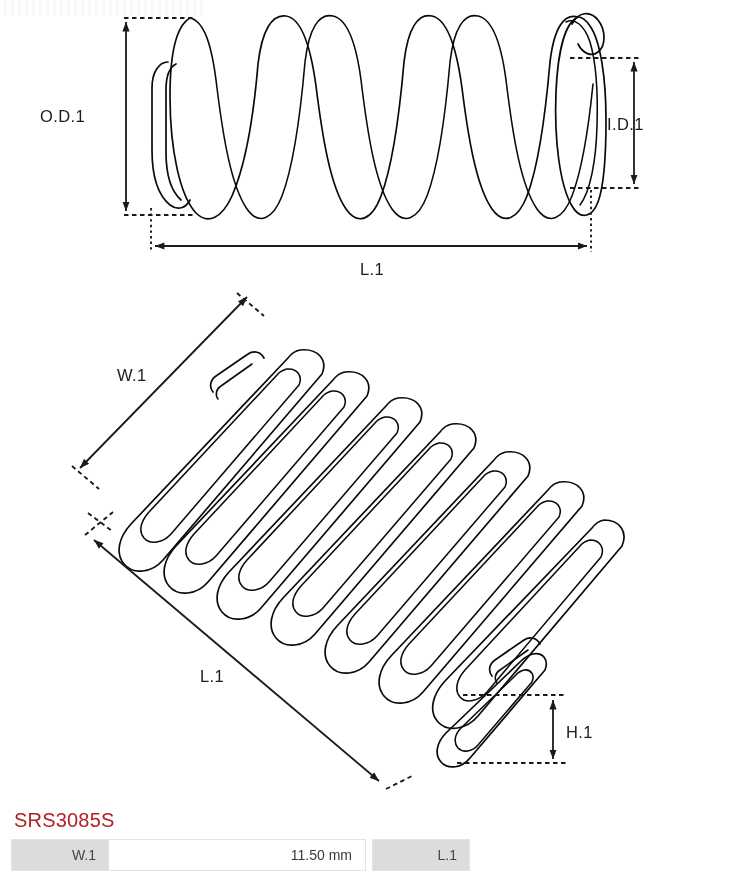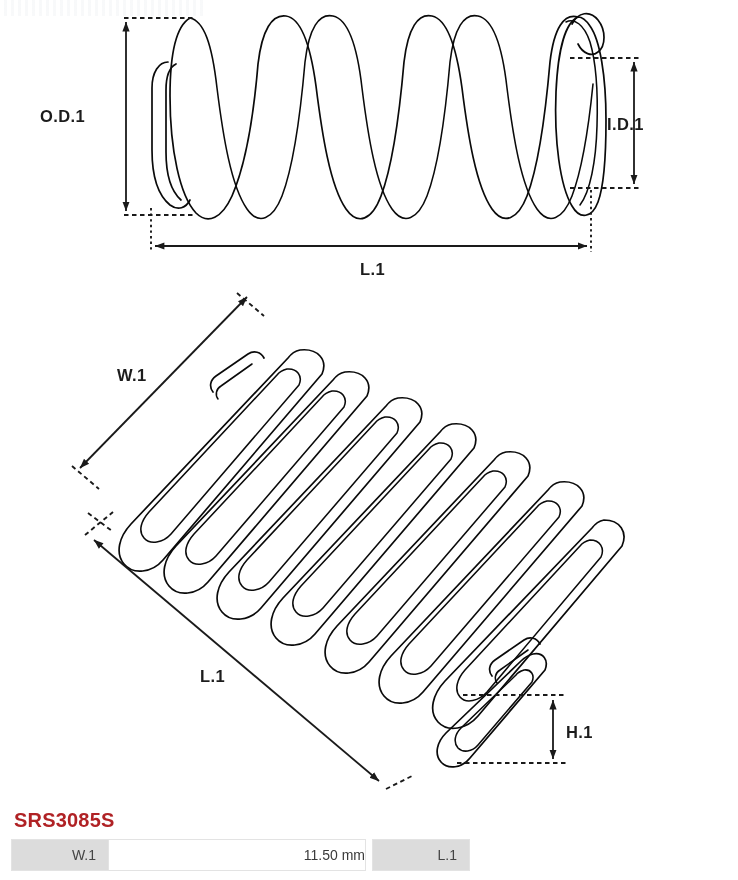--- a/index.html
+++ b/index.html
@@ -13,21 +13,20 @@
     position: relative;
     font-family: "Liberation Sans", sans-serif;
     overflow: hidden;
   }
   #drawing-area {
     position: absolute;
     left: 0;
     top: 0;
     width: 738px;
     height: 800px;
-    font-weight: bold;
   }
   #drawing-svg {
     display: block;
     width: 738px;
     height: 800px;
   }
   .wire {
     fill: none;
     stroke: #0a0a0a;
     stroke-width: 1.7;
@@ -82,21 +81,21 @@
     left: 0;
     top: 800px;
     width: 738px;
     height: 80px;
   }
   #part-code {
     position: absolute;
     left: 14px;
     top: 10px;
     font-size: 20px;
-    font-weight: bold;
+    font-weight: normal;
     letter-spacing: 0.2px;
     line-height: 1;
   }
   #spec-table {
     position: absolute;
     left: 11px;
     top: 39px;
     width: 716px;
     display: flex;
     align-items: stretch;
@@ -122,20 +121,21 @@
   }
   .spec-val {
     flex: 1 1 auto;
     background: #ffffff;
     border: 1px solid #e3e3e3;
     border-left: none;
     box-sizing: border-box;
     height: 32px;
     line-height: 30px;
     text-align: right;
+    padding-right: 13px;
     font-size: 14px;
     color: #3a3a3a;
   }
 </style>
 </head>
 <body>
 
 <div id="drawing-area">
   <div class="watermark"></div>
   <svg id="drawing-svg" viewBox="0 0 738 800">

